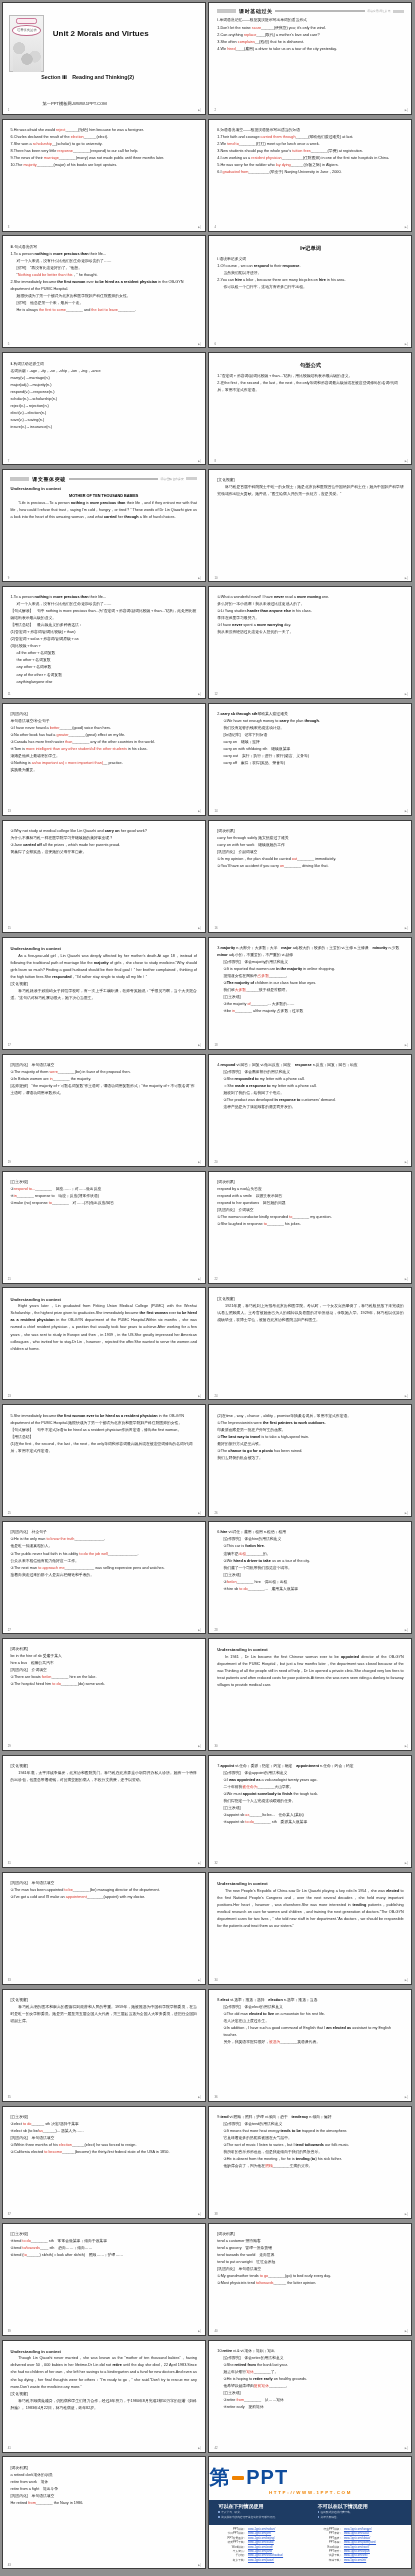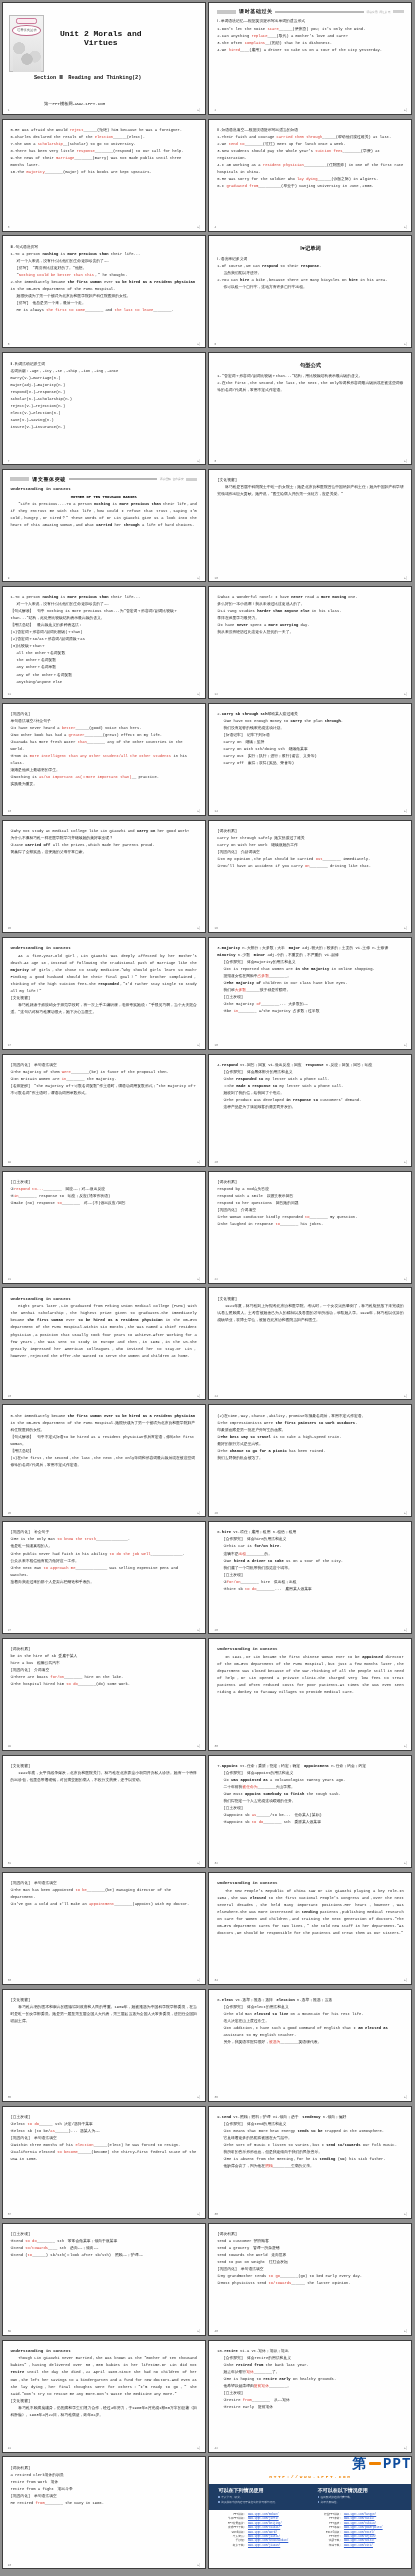--- a/index.html
+++ b/index.html
@@ -1,17 +1,17 @@
 <!DOCTYPE html>
 <html style="font-size:8.9px"><head>
 <meta charset="utf-8">
 <style>
   html,body{margin:0;padding:0;}
   body{width:416px;background:#8f8f8f;font-family:"Liberation Sans","DejaVu Sans",sans-serif;}
-  .grid{display:grid;grid-template-columns:204px 204px;column-gap:2.8px;row-gap:3.9px;padding:1.7px;font-family:Liberation Mono, monospace;}
+  .grid{display:grid;grid-template-columns:204px 204px;column-gap:2.8px;row-gap:3.9px;padding:1.7px;}
   .slide{position:relative;width:204px;height:113px;background:#fefefe;border:0.6px solid #3e3e3e;
          box-sizing:border-box;padding:7.2px 7.8px 5.5px;overflow:hidden;color:#1c1c1c;}
   .line{font-size:3.8px;line-height:1.85;}
   .line b{color:#000;}
   .line.ind{padding-left:6.1px;}
   .line.center{text-align:center;}
   .line.para{text-align:justify;text-indent:7.8px;}
   .line.head{font-weight:bold;font-size:4.2px;}
   .ans{color:#d9362b;}
   .pnum{position:absolute;left:5px;bottom:1.7px;font-size:2.8px;color:#777;}
@@ -35,21 +35,21 @@
                          radial-gradient(circle at 50% 62%,#c2c2c2 0 22%,transparent 23%),
                          radial-gradient(circle at 78% 55%,#d6d6d6 0 20%,transparent 21%),
                          linear-gradient(#ececec,#dddddd);}
   .ttitle{position:absolute;left:40px;top:26.6px;width:116px;text-align:center;
           font-size:8px;font-weight:bold;color:#111;}
   .tsub{position:absolute;left:15.5px;top:71px;width:139px;text-align:center;
         font-size:5.3px;font-weight:bold;color:#111;}
   .tfoot{position:absolute;left:11px;top:98px;width:122px;text-align:center;font-size:4.2px;color:#222;}
   
   .slide.promo{padding:0;}
-  .plogo{text-align:right;font-size:14px;font-weight:bold;color:#0f4c9c;
+  .plogo{margin-top:10px;text-align:left;font-size:20px;font-weight:bold;color:#0f4c9c;
          letter-spacing:1.1px;line-height:1;}
   .pdash{display:inline-block;width:12.2px;height:3.3px;background:#ef8200;border-radius:1.1px;
          vertical-align:middle;margin:0 1.7px 2.2px;}
   .purl{text-align:center;font-size:4.4px;font-weight:bold;color:#ef8200;letter-spacing:1.7px;margin-top:2.2px;}
   .pband{display:flex;background:#1e3c64;margin-top:5px;padding:3.9px 8.9px 4.4px;gap:14.4px;}
   .pcol{flex:1;}
   .ptitle{color:#fff;font-weight:bold;font-size:5px;margin-bottom:1.7px;}
   .pitem{color:#c9d3e2;font-size:2.7px;line-height:1.7;}
   .pitem::before{content:"";display:inline-block;width:1.7px;height:1.7px;background:#7f9fd0;margin-right:1.1px;vertical-align:0.6px;}
   .plinks{display:flex;padding:2.8px 7.8px 0;gap:5.5px;}

